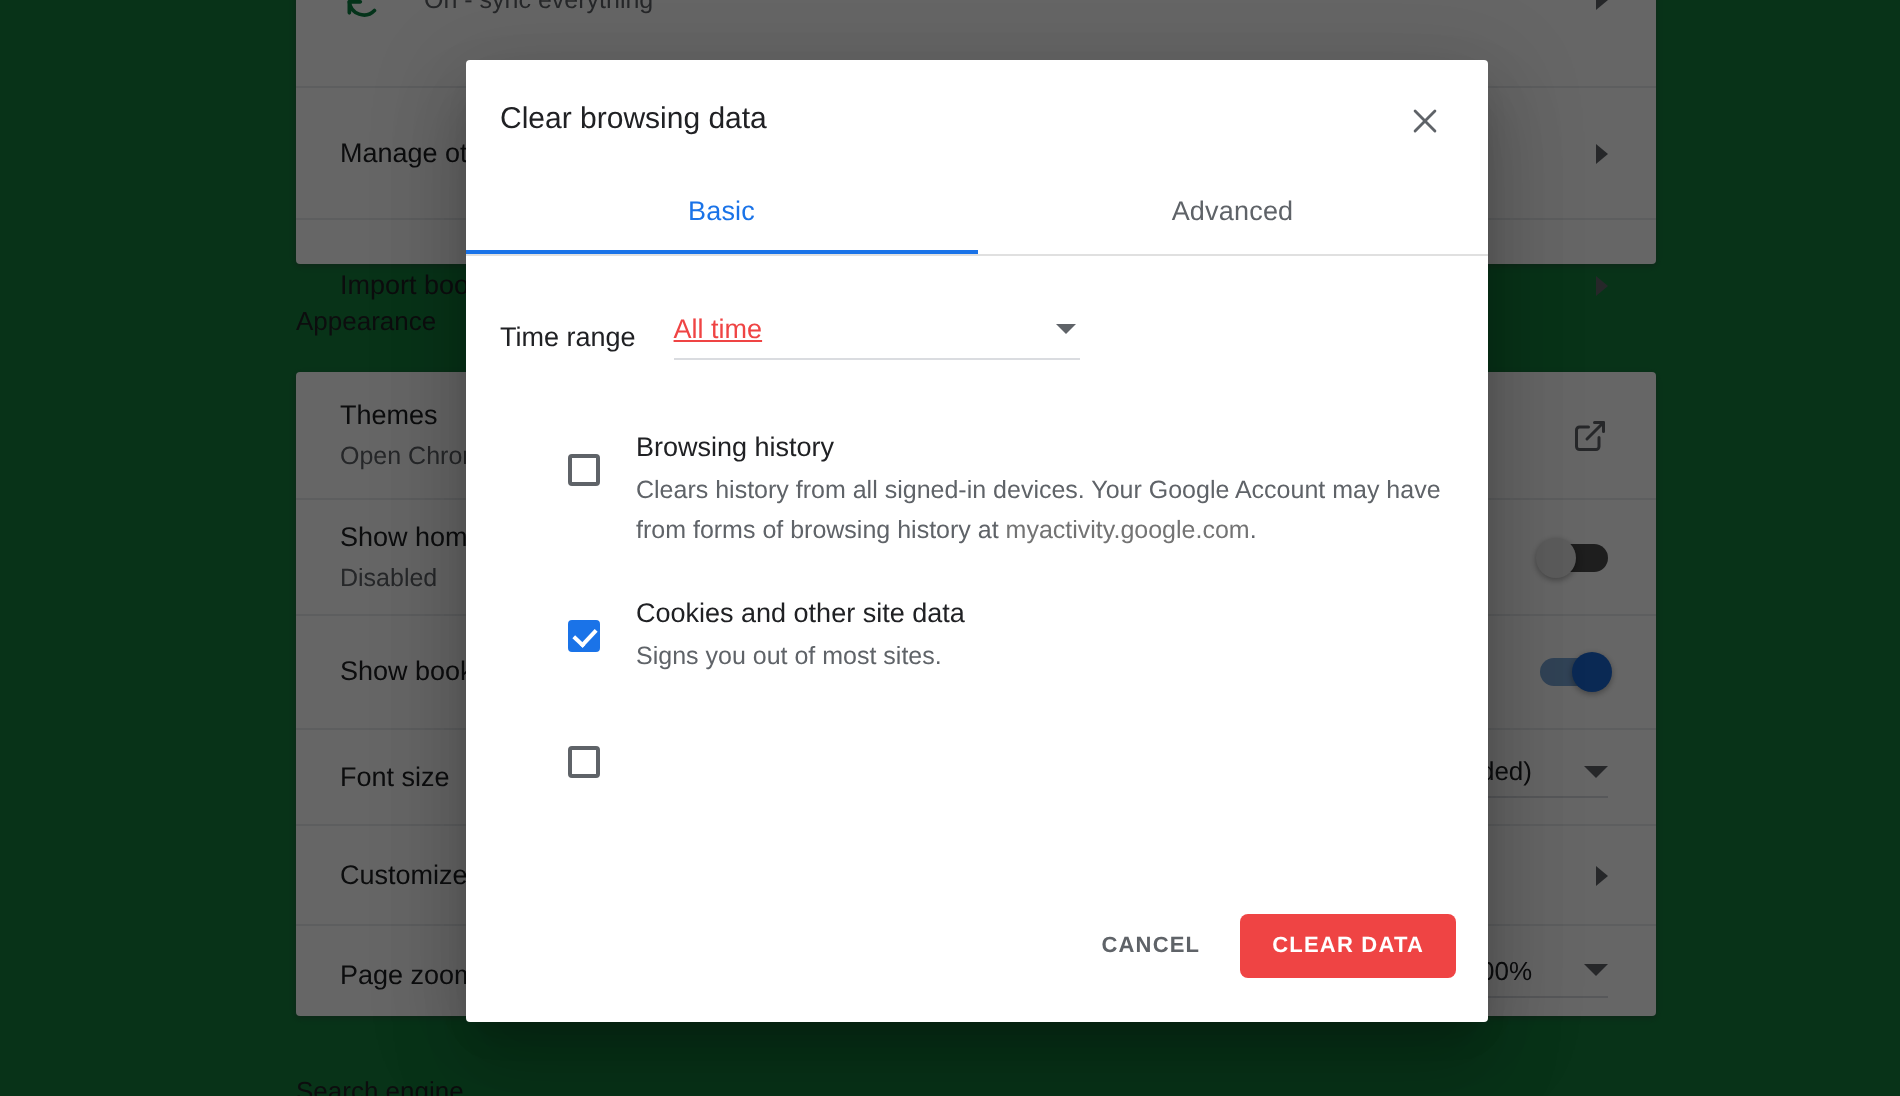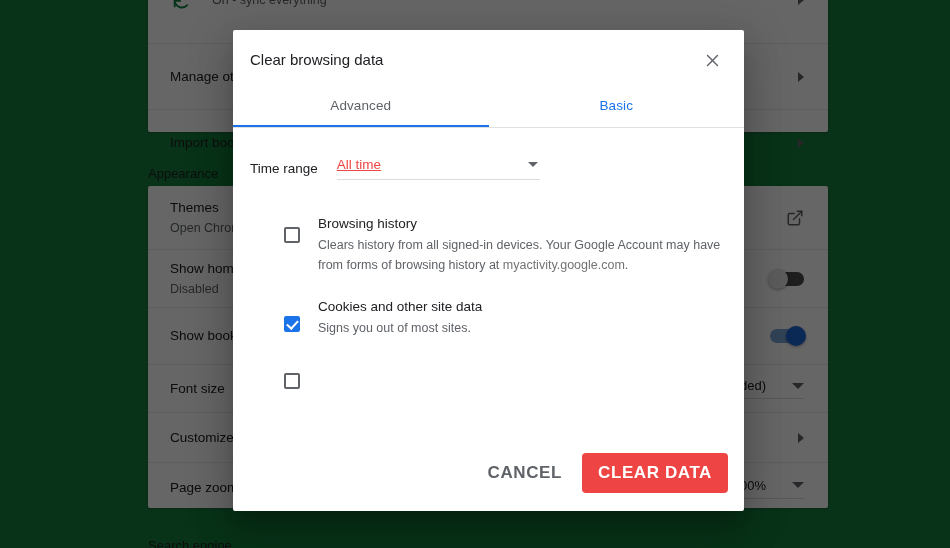--- a/index.html
+++ b/index.html
@@ -115,21 +115,21 @@
   .toggle.on  { background: #7ba7d7; }
   .toggle.on  .knob { right: -2px; background: #1967d2; }
 
   .section-heading {
     position: absolute;
     left: 148px;
     font-size: 13px;
     color: #202124;
     font-weight: 500;
   }
-  #heading-appearance { top: 166px; }
+  #heading-appearance { top: 153px; }
   #heading-next { top: 538px; color: #202124; }
 
   
   #scrim {
     position: absolute;
     inset: 0;
     background: rgba(0,0,0,.60);
   }
 
   
@@ -288,21 +288,21 @@
     display: flex;
     align-items: center;
     justify-content: flex-end;
     padding: 0 16px 0 0;
     gap: 6px;
   }
   .btn {
     border: none;
     cursor: pointer;
     font-family: "Liberation Sans", sans-serif;
-    font-size: 17px;
+    font-size: 11px;
     font-weight: bold;
     letter-spacing: .6px;
     border-radius: 4px;
   }
   .btn-text {
     background: transparent;
     color: #5f6368;
     padding: 9px 14px;
   }
   .btn-filled {
@@ -428,22 +428,22 @@
     <div class="dlg-title">Clear browsing data</div>
     <div class="close-btn">
       <svg width="17" height="17" viewBox="0 0 24 24" fill="none" stroke="#5f6368" stroke-width="2" stroke-linecap="round">
         <line x1="5" y1="5" x2="19" y2="19"></line>
         <line x1="19" y1="5" x2="5" y2="19"></line>
       </svg>
     </div>
   </div>
 
   <div class="tabs">
+    <div class="tab active">Basic</div>
     <div class="tab inactive">Advanced</div>
-    <div class="tab active">Basic</div>
     <div class="tab-indicator"></div>
   </div>
 
   <div class="dlg-body">
 
     <div class="timerange-row">
       <span class="timerange-label">Time range</span>
       <div class="timerange-select">
         <span class="timerange-value">All time</span>
         <span class="caret-sm"></span>
@@ -453,21 +453,21 @@
     <div class="items">
 
       <div class="cb-item">
         <div class="cb-box unchecked"></div>
         <div class="cb-text">
           <div class="cb-title">Browsing history</div>
           <div class="cb-desc"><span>Clears history from all signed-in devices. Your Google Account may have from forms of browsing history at </span><a href="#">myactivity.google.com</a><span>.</span></div>
         </div>
       </div>
 
-      <div class="cb-item" style="margin-top:11px;align-items:center;">
+      <div class="cb-item" style="margin-top:11px;">
         <div class="cb-box checked"></div>
         <div class="cb-text">
           <div class="cb-title">Cookies and other site data</div>
           <div class="cb-desc">Signs you out of most sites.</div>
         </div>
       </div>
 
       <div class="cb-item" style="margin-top:11px;">
         <div class="cb-box unchecked"></div>
       </div>

